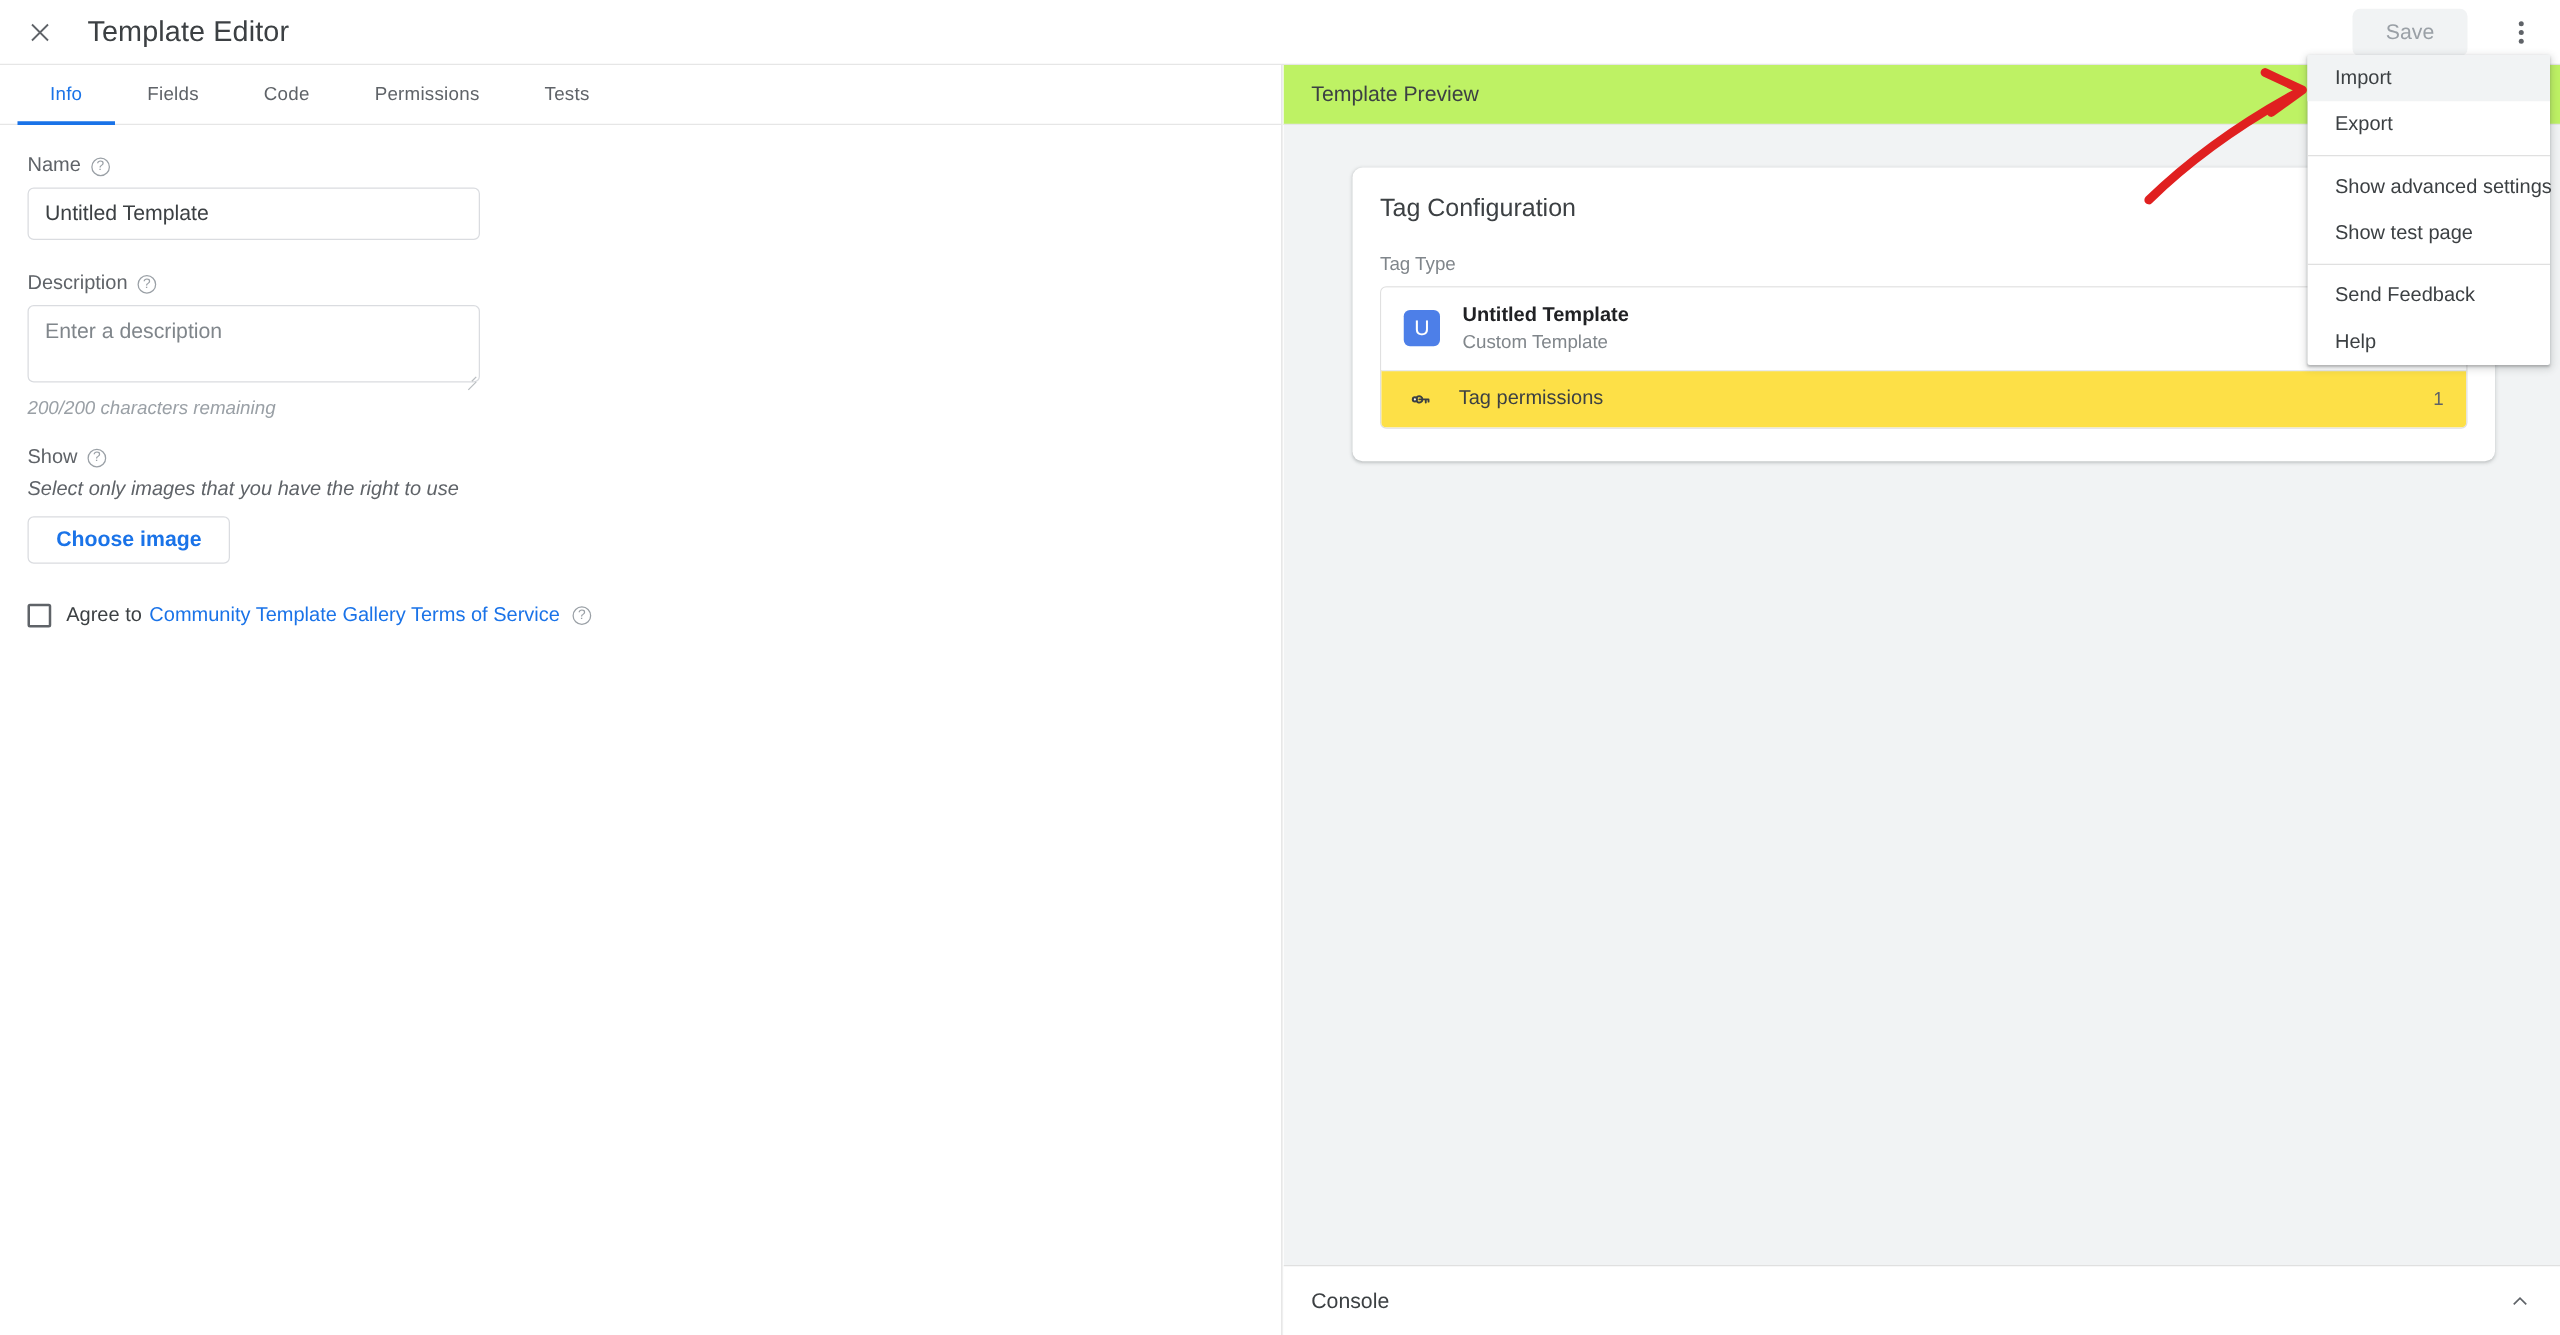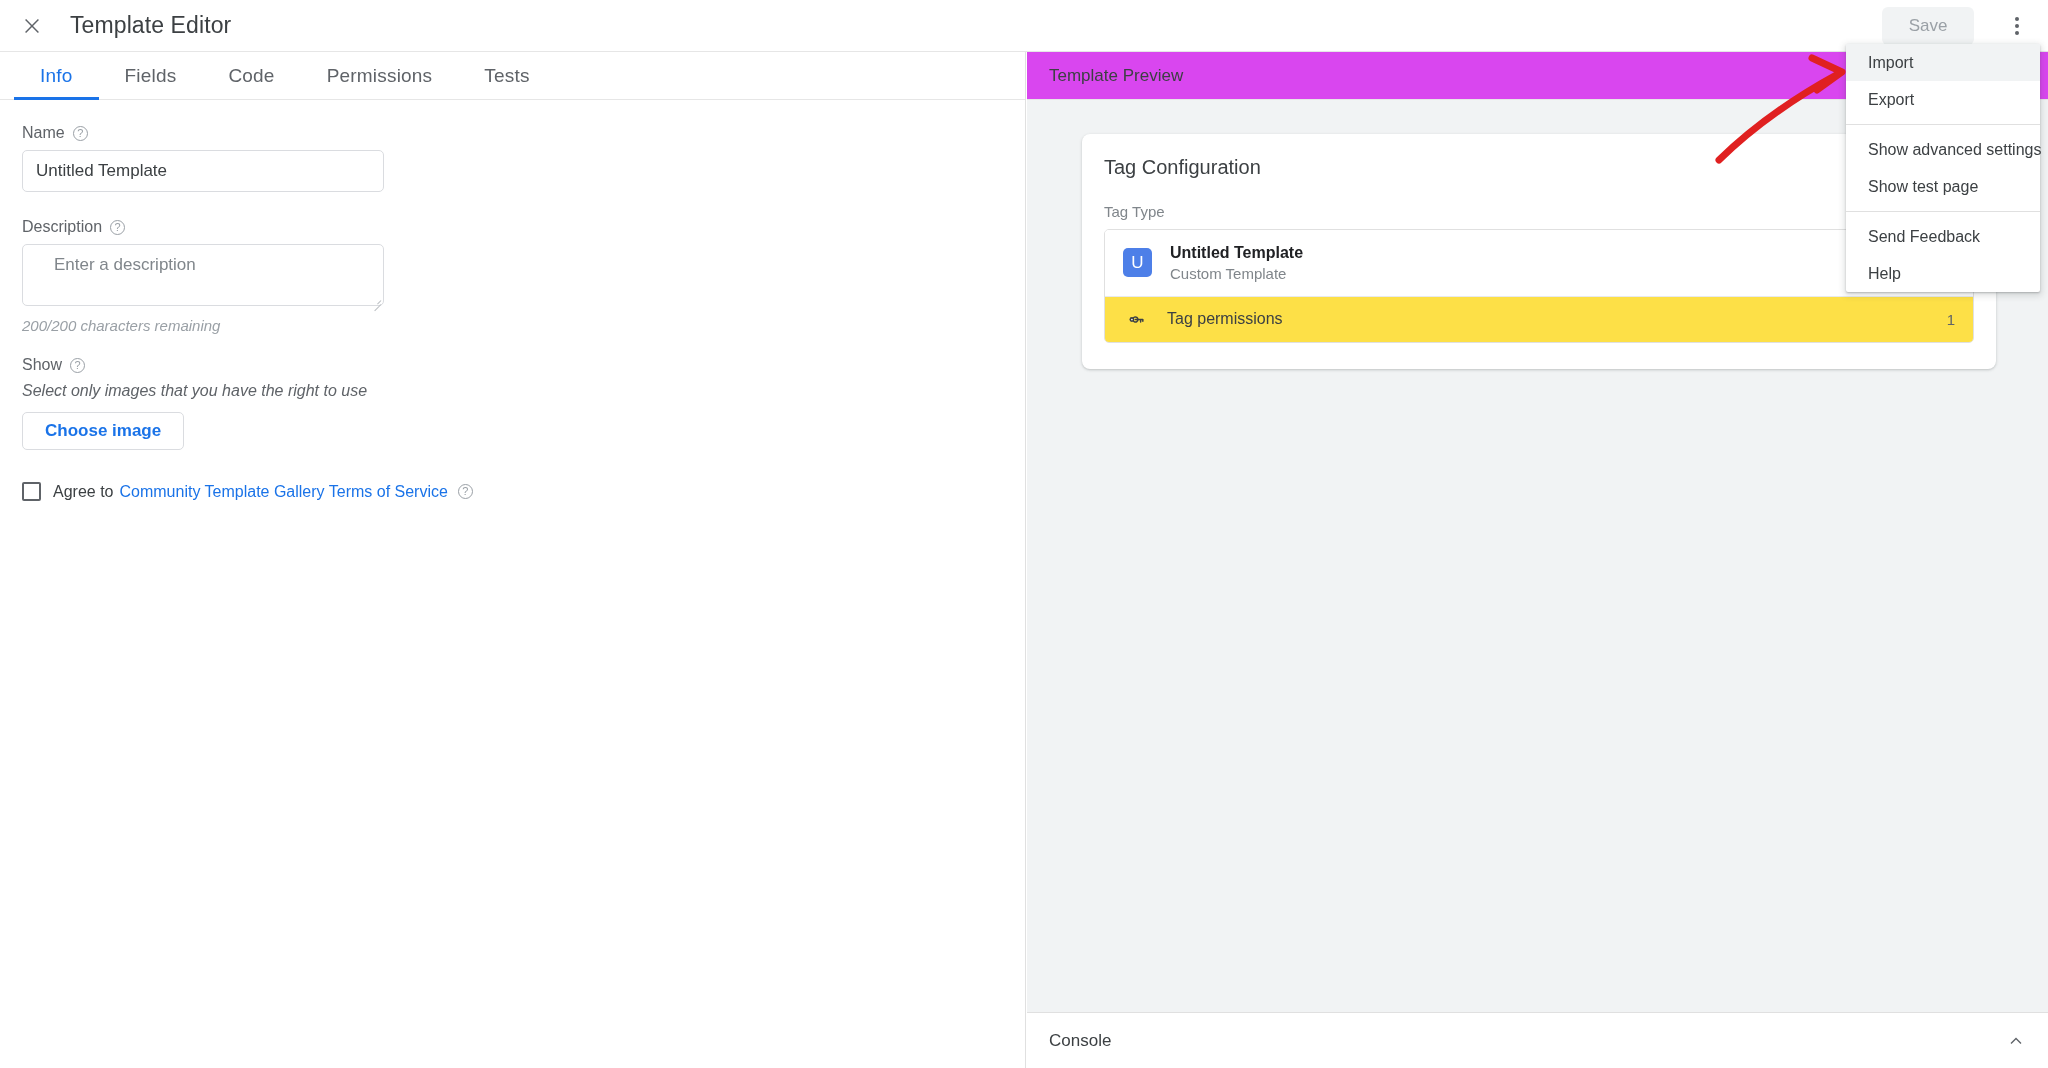--- a/index.html
+++ b/index.html
@@ -48,21 +48,21 @@
   .left-panel {
     position: absolute; top: 52px; left: 0; width: 1026px; height: 1016px;
     background: #fff; border-right: 1px solid #e0e0e0;
   }
   .tabs {
     display: flex; height: 48px; border-bottom: 1px solid #e6e6e6;
     padding-left: 14px; align-items: stretch;
   }
   .tab {
     padding: 0 26px; display: flex; align-items: center; justify-content: center;
-    font-size: 19px; color: #5f6368; cursor: pointer; position: relative;
+    font-size: 15px; color: #5f6368; cursor: pointer; position: relative;
     letter-spacing: .2px;
   }
   .tab.active { color: #1a73e8; }
   .tab.active::after {
     content: ""; position: absolute; left: 0; right: 0; bottom: -1px;
     height: 3px; background: #1a73e8;
   }
 
   .form { padding: 24px 0 0 22px; }
   .field-label {
@@ -75,21 +75,21 @@
     align-items: center; justify-content: center; line-height: 1; cursor: pointer;
   }
   .text-input {
     width: 362px; height: 42px; border: 1px solid #dadce0; border-radius: 5px;
     padding: 0 13px; font-size: 17px; color: #3c4043;
     font-family: inherit; background: #fff; outline: none;
   }
   .desc-wrap { position: relative; width: 362px; }
   .textarea {
     width: 362px; height: 62px; border: 1px solid #dadce0; border-radius: 5px;
-    padding: 10px 31px; font-size: 17px; color: #3c4043;
+    padding: 10px 13px; font-size: 17px; color: #3c4043;
     font-family: inherit; resize: none; outline: none; background: #fff;
   }
   .textarea::placeholder { color: #80868b; }
   .resize-grip {
     position: absolute; right: 3px; bottom: 4px; width: 10px; height: 10px;
     pointer-events: none;
   }
   .resize-grip span {
     position: absolute; right: 0; background: #b9bdc1; height: 1px;
     transform: rotate(-45deg); transform-origin: right center;
@@ -117,21 +117,21 @@
   }
   .tos-link { color: #1a73e8; cursor: pointer; }
   .mb28 { margin-bottom: 26px; }
 
   
   .right-panel {
     position: absolute; top: 52px; left: 1027px; width: 1021px; height: 1016px;
     background: #f1f3f4; display: flex; flex-direction: column;
   }
   .preview-header {
-    height: 48px; background: #d946ef; border-bottom: 1px solid #e6e6e6;
+    height: 48px; background: #bef264; border-bottom: 1px solid #e6e6e6;
     display: flex; align-items: center; padding-left: 22px;
     font-size: 17px; color: #3c4043; flex: 0 0 auto;
   }
   .preview-body { flex: 1 1 auto; padding: 34px 52px 0 55px; position: relative; }
   .tag-card {
     background: #fff; border-radius: 8px; padding: 22px 22px 26px 22px;
     box-shadow: 0 1px 2px rgba(60,64,67,.18), 0 1px 3px 1px rgba(60,64,67,.07);
   }
   .card-title { font-size: 20px; color: #3c4043; margin-bottom: 24px; }
   .sub-label { font-size: 15px; color: #80868b; margin-bottom: 9px; }

